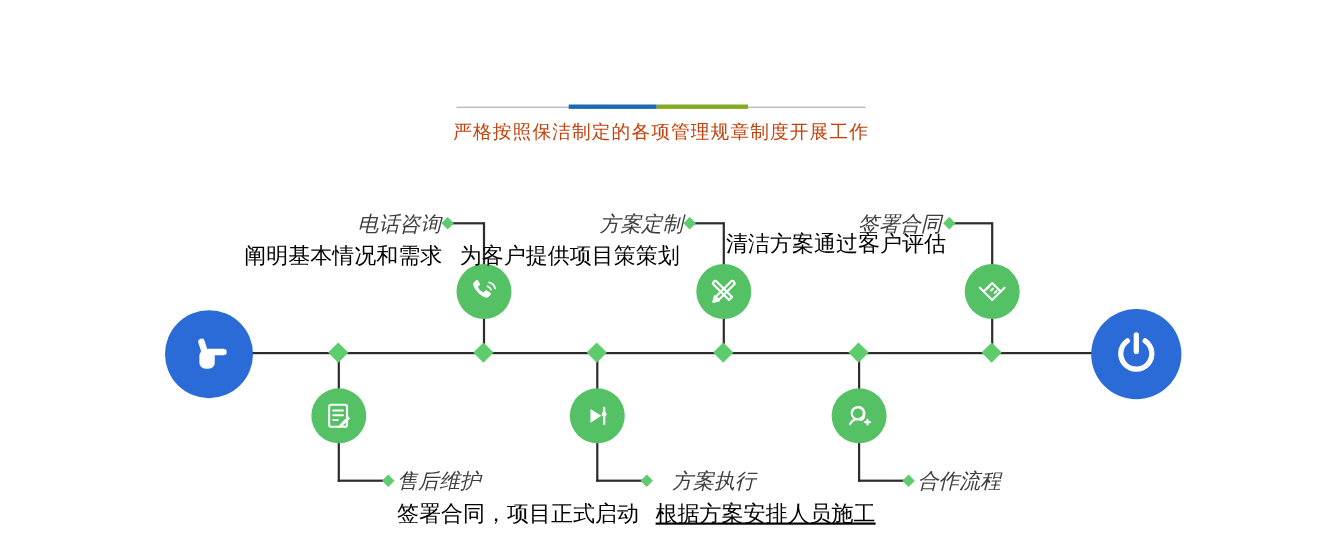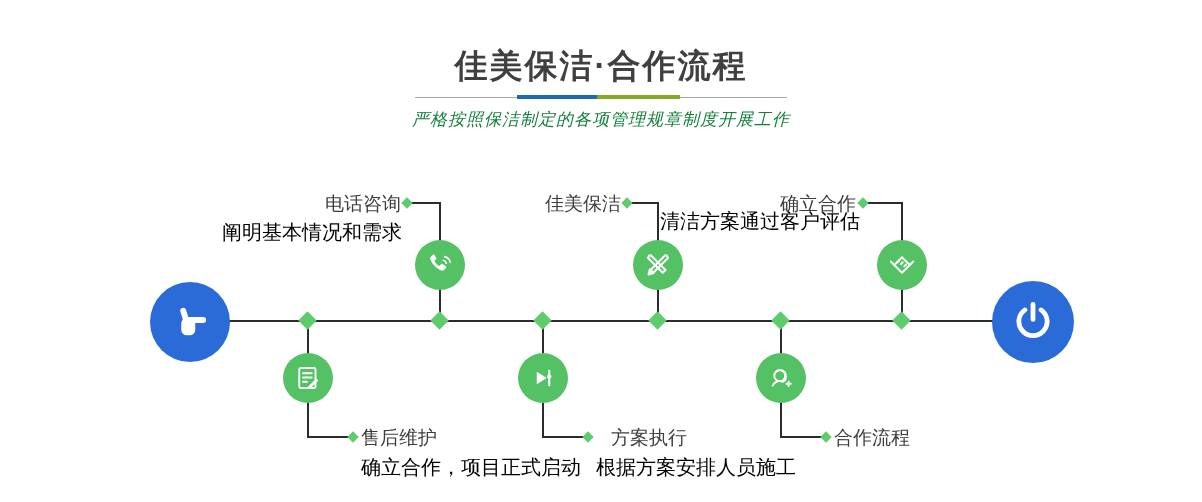--- a/index.html
+++ b/index.html
@@ -12,21 +12,21 @@
     position:absolute;top:44px;left:0;width:100%;text-align:center;
     font-size:33px;font-weight:700;color:#404040;letter-spacing:2px;
   }
   .divider{position:absolute;top:95px;left:50%;transform:translateX(-50%);width:372px;height:6px;}
   .divider .base{position:absolute;top:2px;left:0;width:100%;height:1px;background:#a8a8a8;}
   .divider .seg{position:absolute;top:0;height:4px;}
   .divider .seg-blue{left:102px;width:80px;background:#1e6ab2;}
   .divider .seg-green{left:182px;width:83px;background:#83aa22;}
   .hdr-sub{
     position:absolute;top:108px;left:0;width:100%;text-align:center;
-    font-size:17px;color:#15803d;letter-spacing:1px;font-style:italic;
+    font-size:17px;color:#c2410c;letter-spacing:1px;
   }
   
   .main-line{position:absolute;left:190px;top:320px;width:843px;height:2px;background:#2c2c2c;}
   .vline{position:absolute;width:2px;background:#2c2c2c;}
   .hline{position:absolute;height:2px;background:#2c2c2c;}
   .node-diamond{
     position:absolute;width:13px;height:13px;background:#5ecb6c;
     transform:rotate(45deg);
   }
   .label-diamond{
@@ -37,33 +37,32 @@
     position:absolute;width:50px;height:50px;border-radius:50%;
     background:#55c165;display:flex;align-items:center;justify-content:center;
   }
   .step-circle svg{width:30px;height:30px;display:block;}
   .endpoint{
     position:absolute;border-radius:50%;background:#2a6bd8;
     display:flex;align-items:center;justify-content:center;
   }
   .endpoint svg{display:block;}
   .step-title{
-    position:absolute;font-size:19px;font-weight:500;color:#3d3d3d;white-space:nowrap;
+    position:absolute;font-size:19px;font-weight:500;color:#3d3d3d;white-space:nowrap;font-style:italic;
   }
   .step-desc{
     position:absolute;font-size:20px;color:#000000;white-space:nowrap;
   }
   .ta-r{text-align:right;}
 </style>
 </head>
 <body>
 
 <div id="canvas">
 
-  <div class="hdr-title">佳美保洁·合作流程</div>
   <div class="divider">
     <div class="base"></div>
     <div class="seg seg-blue"></div>
     <div class="seg seg-green"></div>
   </div>
   <div class="hdr-sub">严格按照保洁制定的各项管理规章制度开展工作</div>
 
   <div class="main-line"></div>
 
   <div class="hline" style="left:407px;top:202px;width:33px;"></div>
@@ -106,59 +105,60 @@
   <div class="step-desc ta-r" style="right:800px;top:219px;">阐明基本情况和需求</div>
   <div class="step-circle" style="left:415px;top:240px;">
     <svg viewBox="0 0 24 24">
       <path d="M7.3 3.6 9 6.1c.3.4.2 1-.2 1.3L7.5 8.5c.6 1.7 2.5 3.6 4.2 4.2l1.1-1.3c.3-.4.9-.5 1.3-.2l2.5 1.7c.5.3.6 1 .2 1.4l-1.6 1.7c-.5.5-1.3.7-2 .4-4.1-1.6-7.4-4.9-9-9-.3-.7-.1-1.5.4-2l1.7-1.6c.4-.4 1.1-.3 1.4.2z" fill="#fff"></path>
       <path d="M14.6 8.2c1.2.3 2.1 1.2 2.4 2.4" fill="none" stroke="#fff" stroke-width="1.3" stroke-linecap="round"></path>
       <path d="M15.7 5.3c2.2.5 3.9 2.2 4.4 4.4" fill="none" stroke="#fff" stroke-width="1.3" stroke-linecap="round"></path>
     </svg>
   </div>
 
   <div class="label-diamond" style="left:623px;top:199px;"></div>
-  <div class="step-title ta-r" style="right:581px;top:191px;">佳美保洁</div>
+  <div class="step-title ta-r" style="right:581px;top:191px;">方案定制</div>
+  <div class="step-desc ta-r" style="right:584px;top:219px;">为客户提供项目策策划</div>
   <div class="step-circle" style="left:633px;top:240px;">
     <svg viewBox="0 0 24 24">
       <g fill="none" stroke="#fff" stroke-width="1.6" stroke-linejoin="round" stroke-linecap="round">
         <path d="M6.2 4.2 18 16l-2.2 2.2L4 6.4l1-2z"></path>
         <path d="M17.8 4.2 6 16l2.2 2.2L20 6.4l-1-2z"></path>
         <path d="M5.5 15.5 4.4 19.6l4.1-1.1z" fill="#fff"></path>
       </g>
     </svg>
   </div>
 
   <div class="label-diamond" style="left:859px;top:199px;"></div>
-  <div class="step-title ta-r" style="right:346px;top:191px;">确立合作</div>
+  <div class="step-title ta-r" style="right:346px;top:191px;">签署合同</div>
   <div class="step-desc ta-r" style="right:342px;top:208px;">清洁方案通过客户评估</div>
   <div class="step-circle" style="left:877px;top:240px;">
     <svg viewBox="0 0 24 24">
       <g fill="none" stroke="#fff" stroke-width="1.5" stroke-linejoin="round" stroke-linecap="round">
         <path d="M12 5.8 18.2 12 12 18.2 5.8 12z"></path>
         <path d="M5.8 12 3 9.2M18.2 12 21 9.2M9.8 8.4 8.4 9.8M12.6 9.8l-1.4 1.4M15.2 11.6l-1.4 1.4"></path>
       </g>
     </svg>
   </div>
 
   <div class="label-diamond" style="left:349px;top:433px;"></div>
   <div class="step-title" style="left:361px;top:425px;">售后维护</div>
-  <div class="step-desc" style="left:361px;top:454px;">确立合作，项目正式启动</div>
+  <div class="step-desc" style="left:361px;top:454px;">签署合同，项目正式启动</div>
   <div class="step-circle" style="left:283px;top:353px;">
     <svg viewBox="0 0 24 24">
       <g fill="none" stroke="#fff" stroke-width="1.5" stroke-linecap="round">
         <rect x="5" y="4" width="13" height="16" rx="1.5"></rect>
         <path d="M8 8.2h7M8 11.6h7M8 15h3.2"></path>
         <path d="m12.4 18.6 6.2-6.2 1.6 1.6-6.2 6.2-2.2.6z" fill="#fff" stroke="none"></path>
       </g>
     </svg>
   </div>
 
   <div class="label-diamond" style="left:584px;top:433px;"></div>
   <div class="step-title" style="left:596px;top:425px;margin-left:15px;">方案执行</div>
-  <div class="step-desc" style="left:596px;top:454px;">根据方案安排人员施工</div>
+  <div class="step-desc" style="left:596px;top:454px;text-decoration:underline;">根据方案安排人员施工</div>
   <div class="step-circle" style="left:518px;top:353px;">
     <svg viewBox="0 0 24 24">
       <path d="M7 7v10l8-5z" fill="#fff"></path>
       <line x1="17" y1="6.2" x2="17" y2="17.8" stroke="#fff" stroke-width="1.7" stroke-linecap="round"></line>
       <circle cx="17" cy="10.8" r="1.7" fill="#fff"></circle>
     </svg>
   </div>
 
   <div class="label-diamond" style="left:822px;top:433px;"></div>
   <div class="step-title" style="left:834px;top:425px;">合作流程</div>

